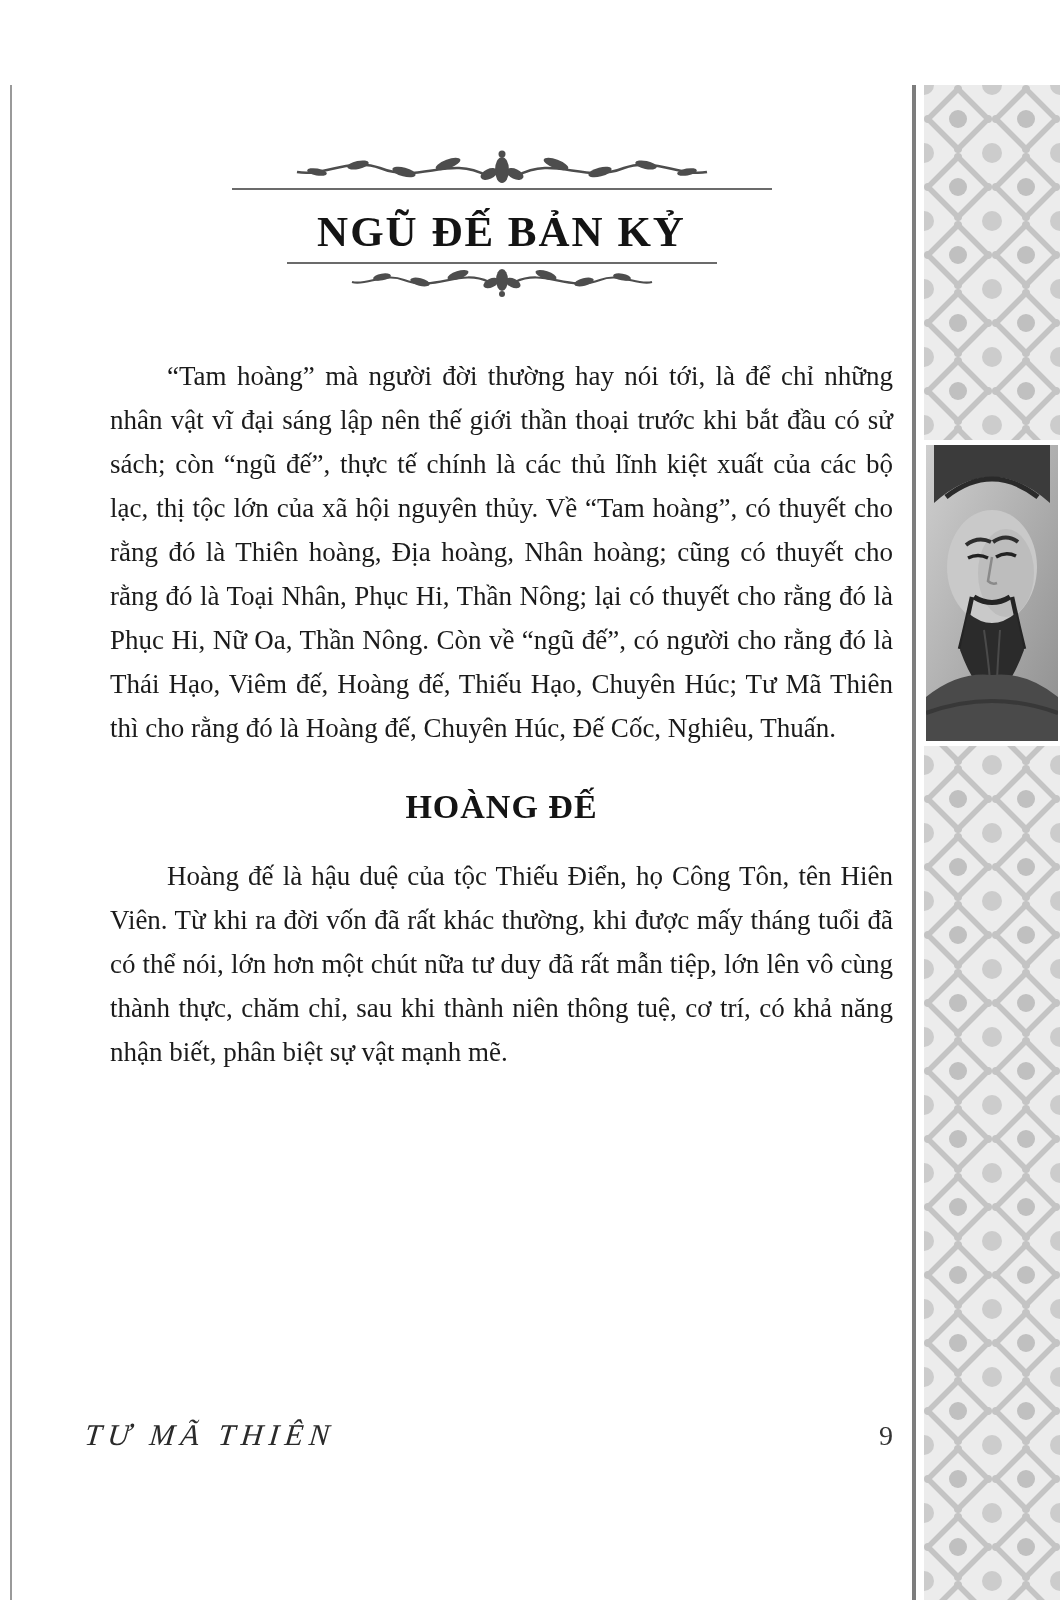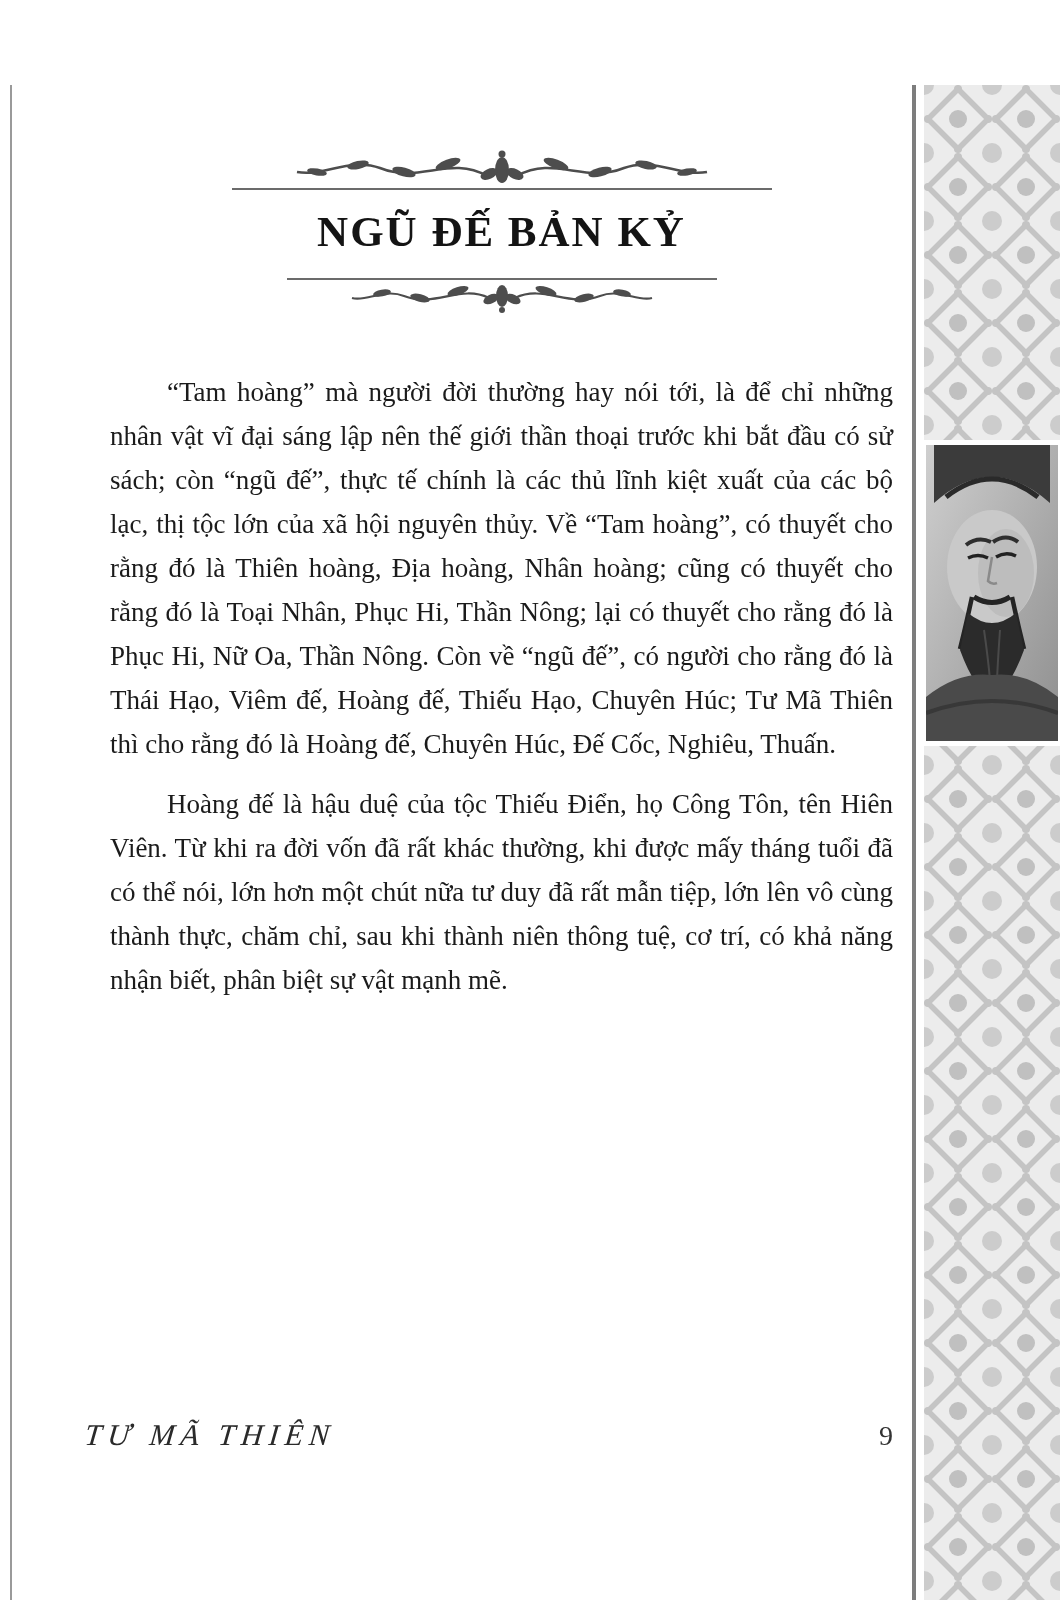--- a/index.html
+++ b/index.html
@@ -29,21 +29,21 @@
     background: #ffffff; padding: 5px 2px;
   }
   .portrait svg { display: block; }
 
   .content {
     position: absolute; left: 110px; top: 146px; width: 783px;
   }
   .ornament { display: flex; justify-content: center; }
   .ornament-top { margin-bottom: 0; }
   .chapter-title {
-    margin: 12px 0 18px 0;
+    margin: 12px 0 2px 0;
     text-align: center;
     font-size: 43px;
     line-height: 52px;
     font-weight: bold;
     letter-spacing: 2px;
     color: #141414;
   }
   .para {
     margin: 16px 0 12px 0;
     font-size: 27px;
@@ -192,20 +192,21 @@
             <ellipse cx="44" cy="-5" rx="11" ry="4" transform="rotate(18 44 -5)"></ellipse>
             <ellipse cx="82" cy="2" rx="10" ry="3.8" transform="rotate(-14 82 2)"></ellipse>
             <ellipse cx="120" cy="-3" rx="9" ry="3.4" transform="rotate(10 120 -3)"></ellipse>
           </g>
         </g>
       </svg>
     </div>
 
     <p class="para para-first">“Tam hoàng” mà người đời thường hay nói tới, là để chỉ những nhân vật vĩ đại sáng lập nên thế giới thần thoại trước khi bắt đầu có sử sách; còn “ngũ đế”, thực tế chính là các thủ lĩnh kiệt xuất của các bộ lạc, thị tộc lớn của xã hội nguyên thủy. Về “Tam hoàng”, có thuyết cho rằng đó là Thiên hoàng, Địa hoàng, Nhân hoàng; cũng có thuyết cho rằng đó là Toại Nhân, Phục Hi, Thần Nông; lại có thuyết cho rằng đó là Phục Hi, Nữ Oa, Thần Nông. Còn về “ngũ đế”, có người cho rằng đó là Thái Hạo, Viêm đế, Hoàng đế, Thiếu Hạo, Chuyên Húc; Tư Mã Thiên thì cho rằng đó là Hoàng đế, Chuyên Húc, Đế Cốc, Nghiêu, Thuấn.</p>
 
+    <h2 class="section-title">HOÀNG ĐẾ</h2>
 
     <p class="para">Hoàng đế là hậu duệ của tộc Thiếu Điển, họ Công Tôn, tên Hiên Viên. Từ khi ra đời vốn đã rất khác thường, khi được mấy tháng tuổi đã có thể nói, lớn hơn một chút nữa tư duy đã rất mẫn tiệp, lớn lên vô cùng thành thực, chăm chỉ, sau khi thành niên thông tuệ, cơ trí, có khả năng nhận biết, phân biệt sự vật mạnh mẽ.</p>
   </div>
 
   <div class="page-footer">
     <span class="footer-author">TƯ MÃ THIÊN</span>
     <span class="page-number">9</span>
   </div>
 
 </div>

